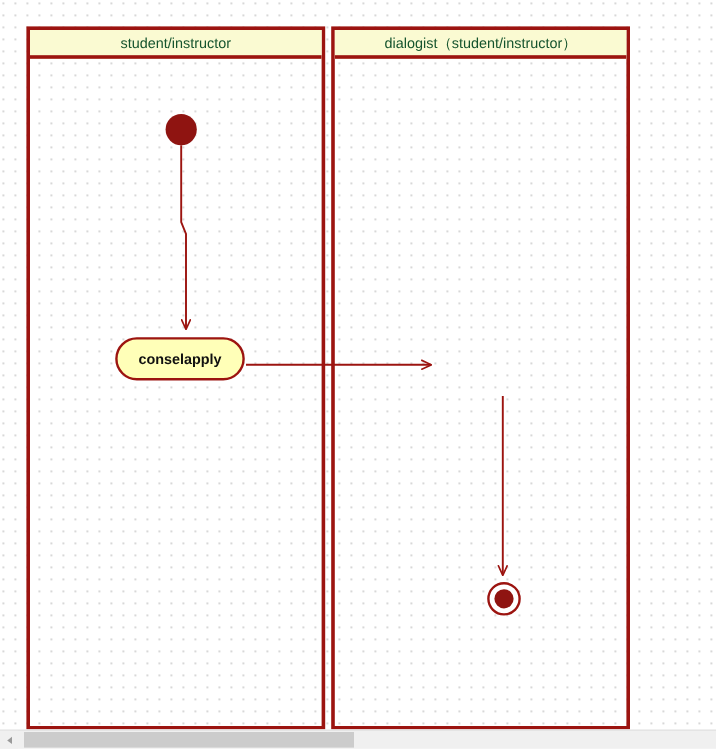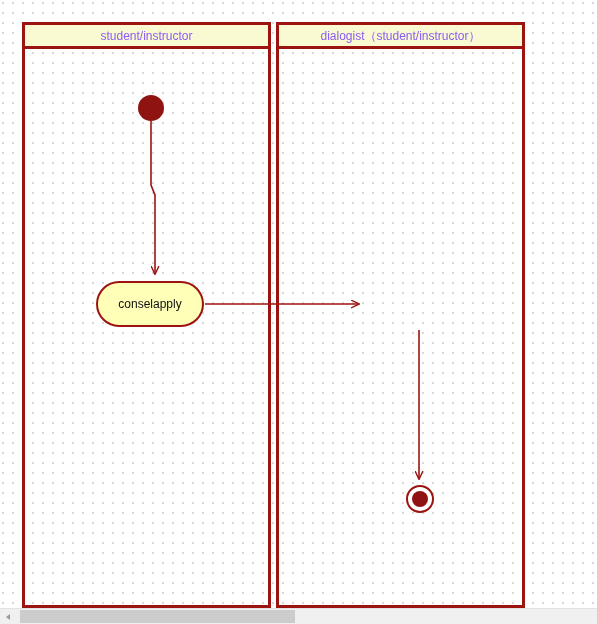--- a/index.html
+++ b/index.html
@@ -41,21 +41,21 @@
     left: 0;
     top: 0;
     right: 0;
     height: 24px;
     box-sizing: border-box;
     background: #fafad2;
     border-bottom: 3px solid #9c1410;
     display: flex;
     align-items: center;
     justify-content: center;
-    color: #8b5cf6;
+    color: #14532d;
     font-size: 12px;
     line-height: 1;
     white-space: nowrap;
   }
 
   #lane-student  { left: 22px;  top: 22px; width: 249px; height: 586px; }
   #lane-dialogist{ left: 276px; top: 22px; width: 249px; height: 586px; padding-left: 41px; }
 
   
   .activity {
@@ -64,21 +64,21 @@
     background: #ffffb8;
     border: 2px solid #9c1410;
     border-radius: 26px;
     display: flex;
     align-items: center;
     justify-content: center;
     color: #101010;
     font-size: 12px;
     white-space: nowrap;
   }
-  #node-conselapply { left: 96px;  top: 281px; width: 108px; height: 46px; }
+  #node-conselapply { left: 96px;  top: 281px; width: 108px; height: 36px; font-weight: bold; }
   #node-approve     { left: 366px; top: 281px; width: 108px; height: 48px; }
 
   
   #node-start {
     position: absolute;
     left: 138px;
     top: 95px;
     width: 26px;
     height: 26px;
     border-radius: 50%;

